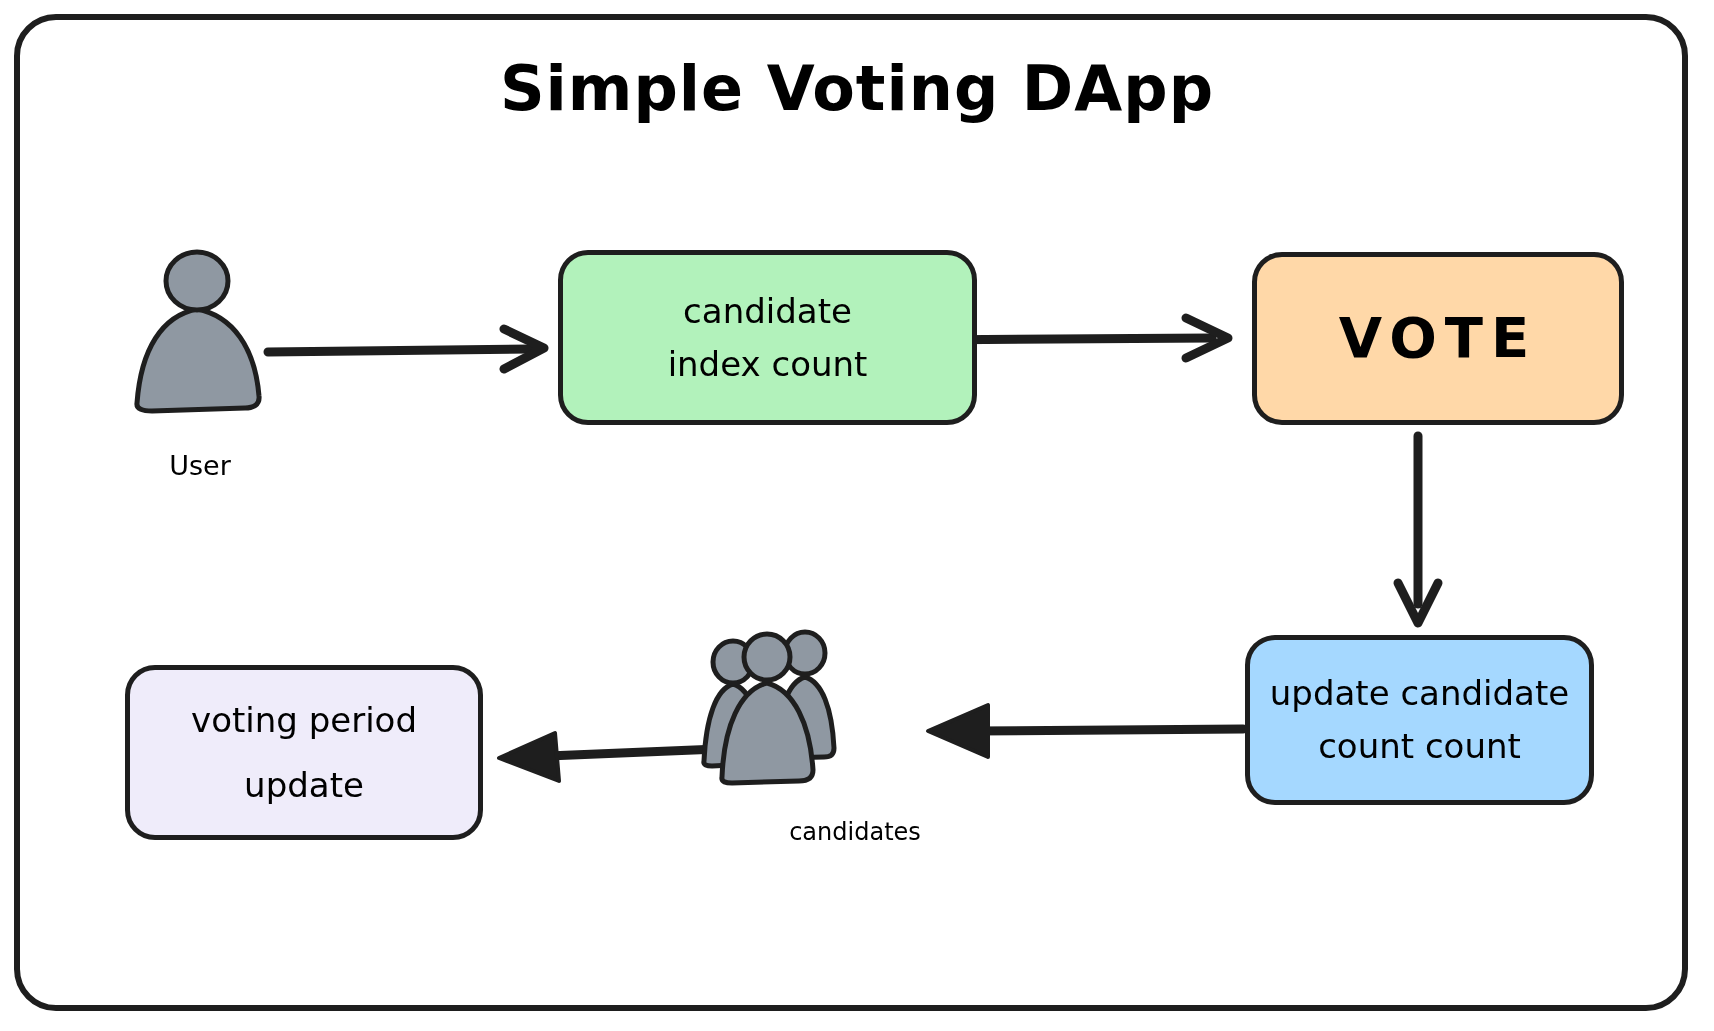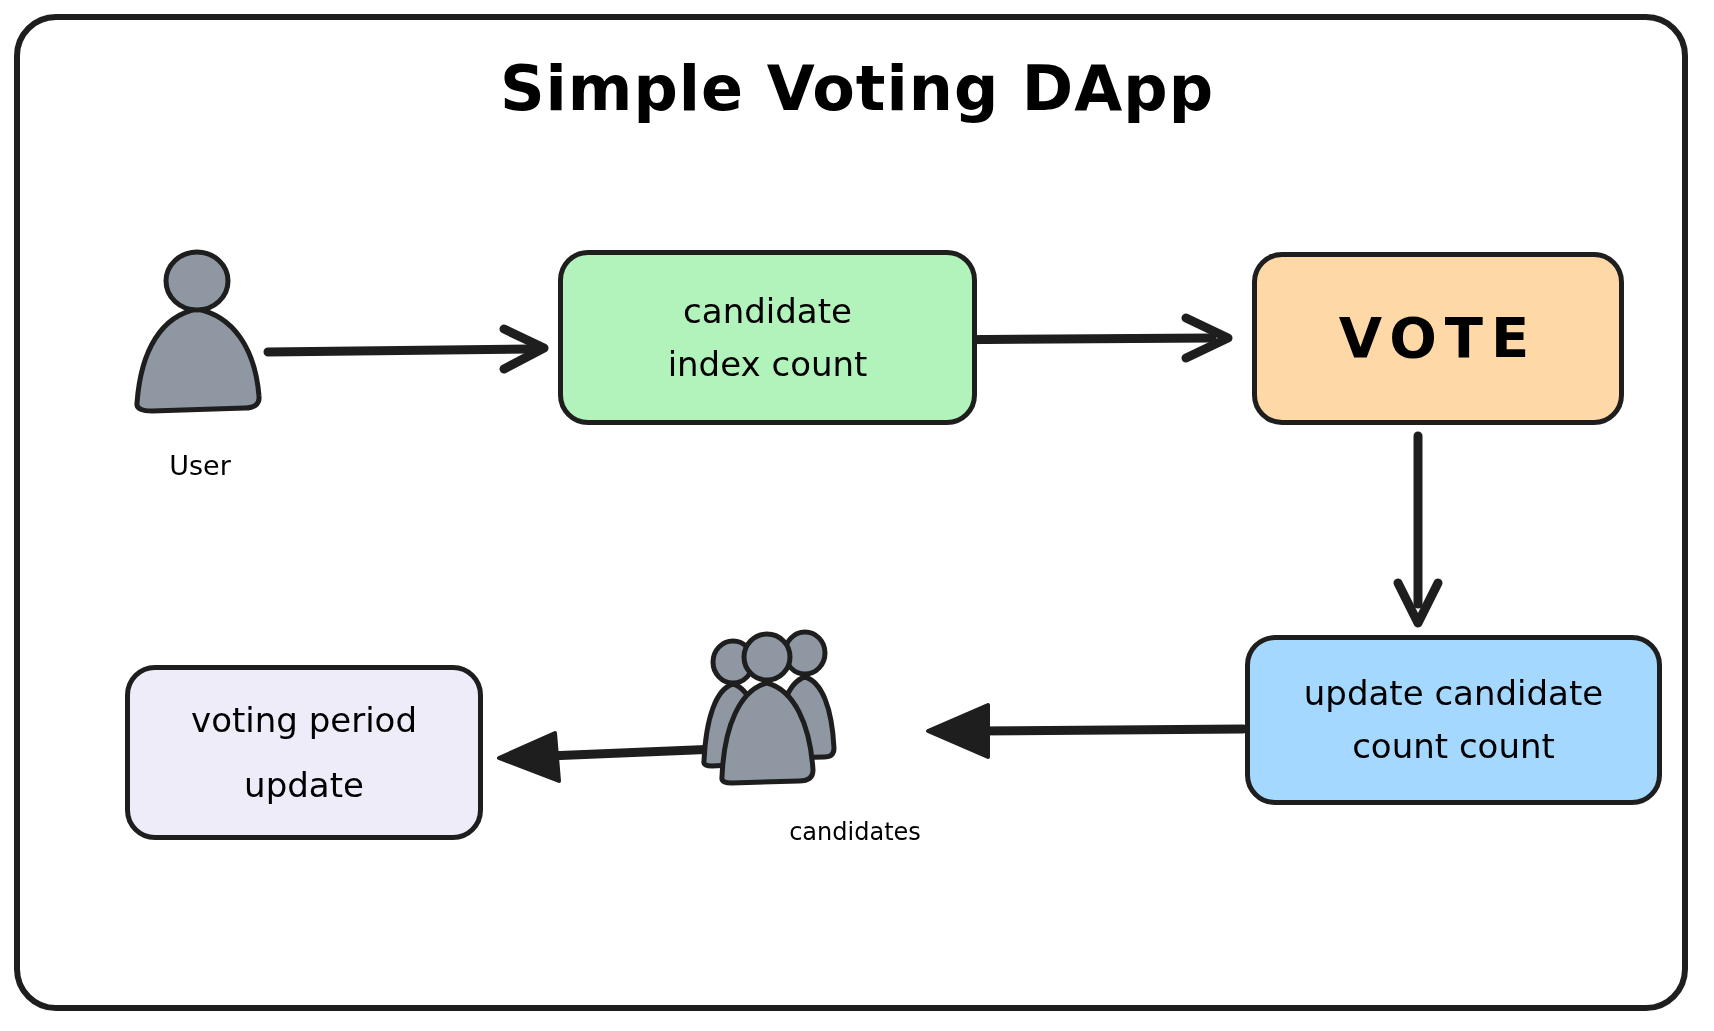--- a/index.html
+++ b/index.html
@@ -17,21 +17,21 @@
   }
   .node{
     position:absolute;box-sizing:border-box;border:5px solid #1e1e1e;border-radius:30px;
     display:flex;flex-direction:column;align-items:center;justify-content:center;
     font-size:34px;line-height:1.55;text-align:center;
   }
   .node span{white-space:nowrap;}
   .node-green{left:558px;top:250px;width:419px;height:175px;}
   .node-orange{left:1252px;top:252px;width:372px;height:173px;
     font-size:56px;font-weight:600;letter-spacing:8px;}
-  .node-blue{left:1245px;top:635px;width:417px;height:170px;}
+  .node-blue{left:1245px;top:635px;width:349px;height:170px;}
   .node-lavender{left:125px;top:665px;width:358px;height:175px;gap:12px;}
   .actor-label{position:absolute;text-align:center;}
   .user-label{left:110px;top:450px;width:180px;font-size:27px;}
   .candidates-label{left:745px;top:818px;width:220px;font-size:24px;}
   .layer{position:absolute;left:0;top:0;width:1714px;height:1031px;pointer-events:none;}
   .arrow-line{stroke:#1e1e1e;stroke-width:9;fill:none;stroke-linecap:round;}
   .arrow-head-v{stroke:#1e1e1e;stroke-width:9;fill:none;stroke-linecap:round;stroke-linejoin:round;}
   .arrow-head-solid{fill:#1e1e1e;stroke:#1e1e1e;stroke-width:4;stroke-linejoin:round;}
   .person{stroke:#1e1e1e;stroke-width:5;stroke-linejoin:round;}
 </style>

